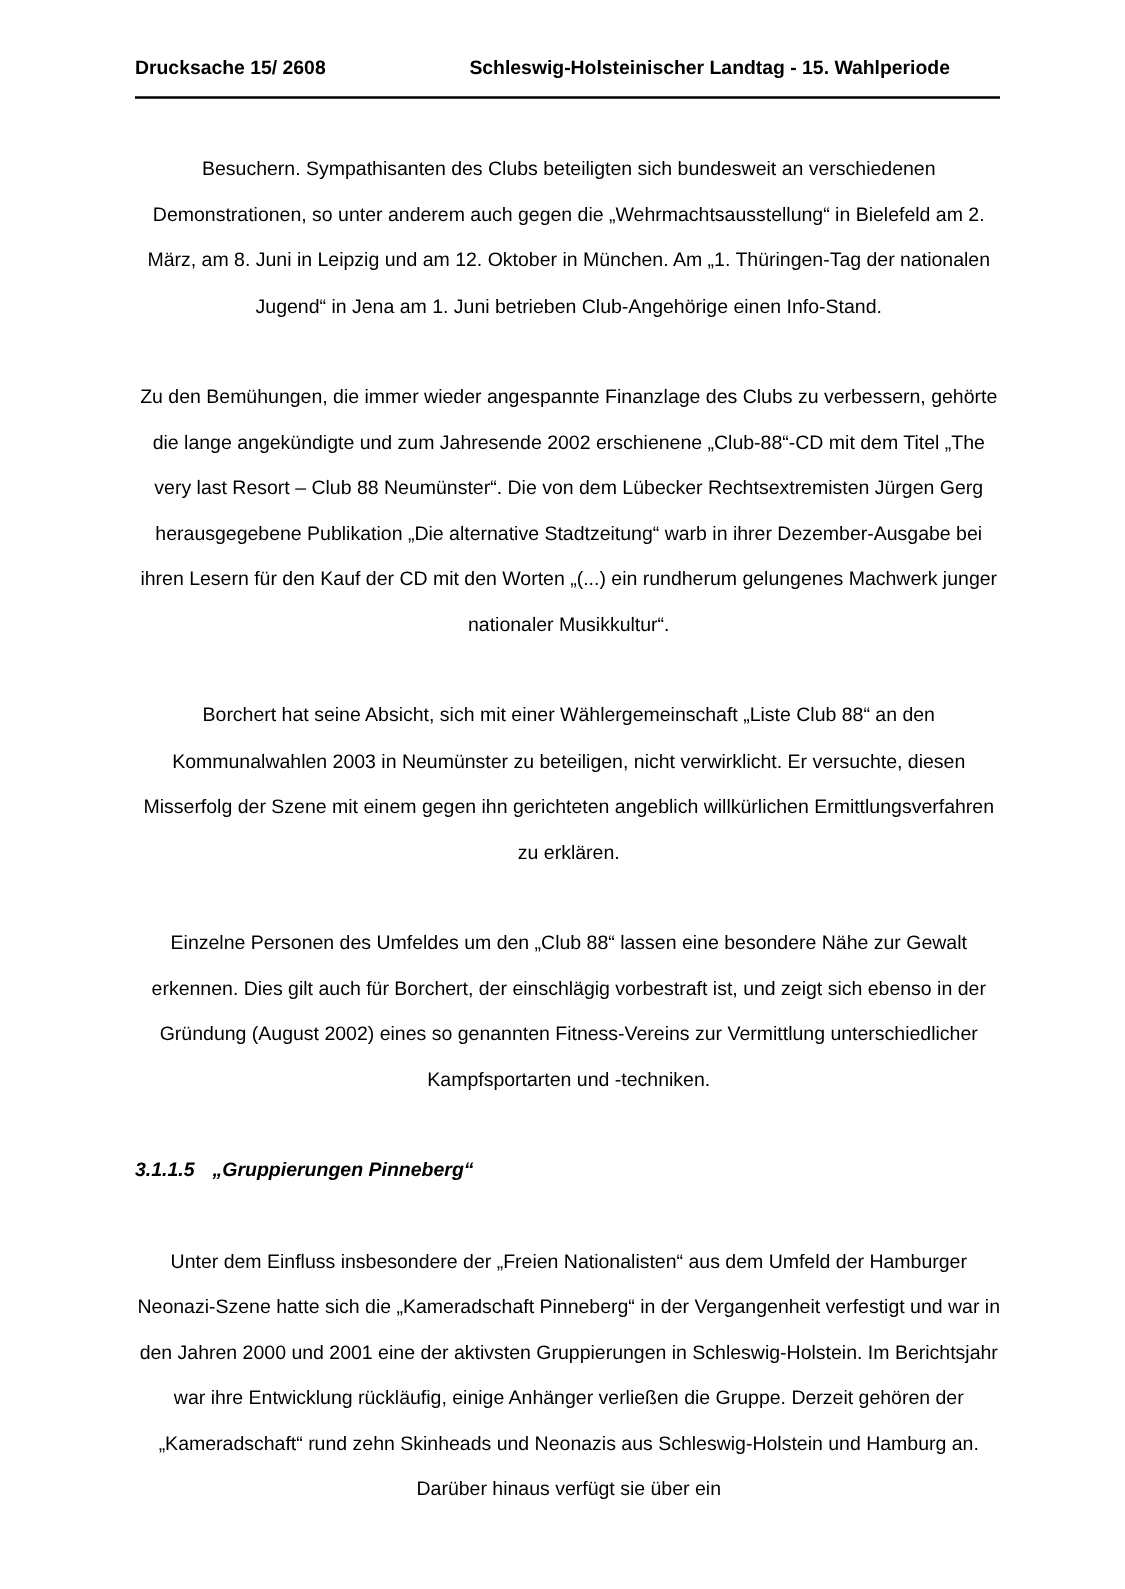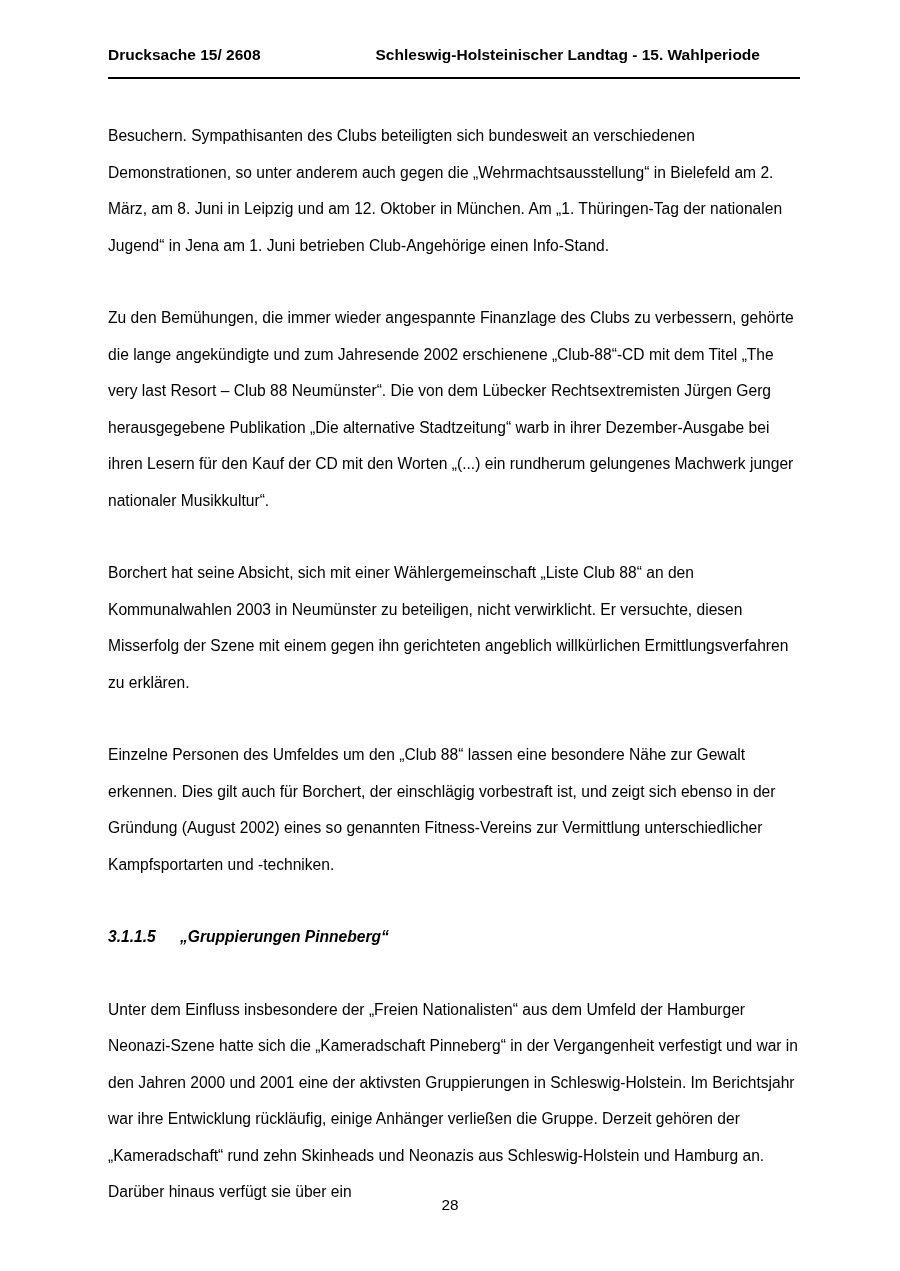--- a/index.html
+++ b/index.html
@@ -51,35 +51,35 @@
   .content {
     position: absolute;
     left: 108px;
     top: 118px;
     width: 694px;
     font-size: 15.6px;
     line-height: 36.5px;
   }
   .para {
     margin: 0 0 36px 0;
-    text-align: left;
+    text-align: center;
     white-space: pre-wrap;
   }
   .para:last-child {
     margin-bottom: 0;
   }
   .heading {
     margin: 0 0 36px 0;
     font-weight: bold;
     font-style: italic;
     font-size: 15.6px;
     line-height: 36.5px;
   }
   .heading .num {
-    margin-right: 20px;
+    margin-right: 10px;
   }
   .footer {
     position: absolute;
     left: 0;
     top: 1196px;
     width: 900px;
     text-align: center;
     font-size: 15.3px;
   }
 </style>
@@ -101,17 +101,14 @@
     <p class="para">Einzelne Personen des Umfeldes um den „Club 88“ lassen eine besondere Nähe zur Gewalt erkennen. Dies gilt auch für Borchert, der einschlägig vorbestraft ist, und zeigt sich ebenso in der Gründung (August 2002) eines so genannten Fitness-Vereins zur Vermittlung unterschiedlicher Kampfsportarten und -techniken.</p>
 
     <h2 class="heading">
       <span class="num">3.1.1.5</span>
       <span>„Gruppierungen Pinneberg“</span>
     </h2>
 
     <p class="para">Unter dem Einfluss insbesondere der „Freien Nationalisten“ aus dem Umfeld der Hamburger Neonazi-Szene hatte sich die „Kameradschaft Pinneberg“ in der Vergangenheit verfestigt und war in den Jahren 2000 und 2001 eine der aktivsten Gruppierungen in Schleswig-Holstein. Im Berichtsjahr war ihre Entwicklung rückläufig, einige Anhänger verließen die Gruppe. Derzeit gehören der „Kameradschaft“ rund zehn Skinheads und Neonazis aus Schleswig-Holstein und Hamburg an. Darüber hinaus verfügt sie über ein</p>
   </div>
 
-  <div class="footer">
-    <span>28</span>
-  </div>
 
 </div>
 
 </body></html>

